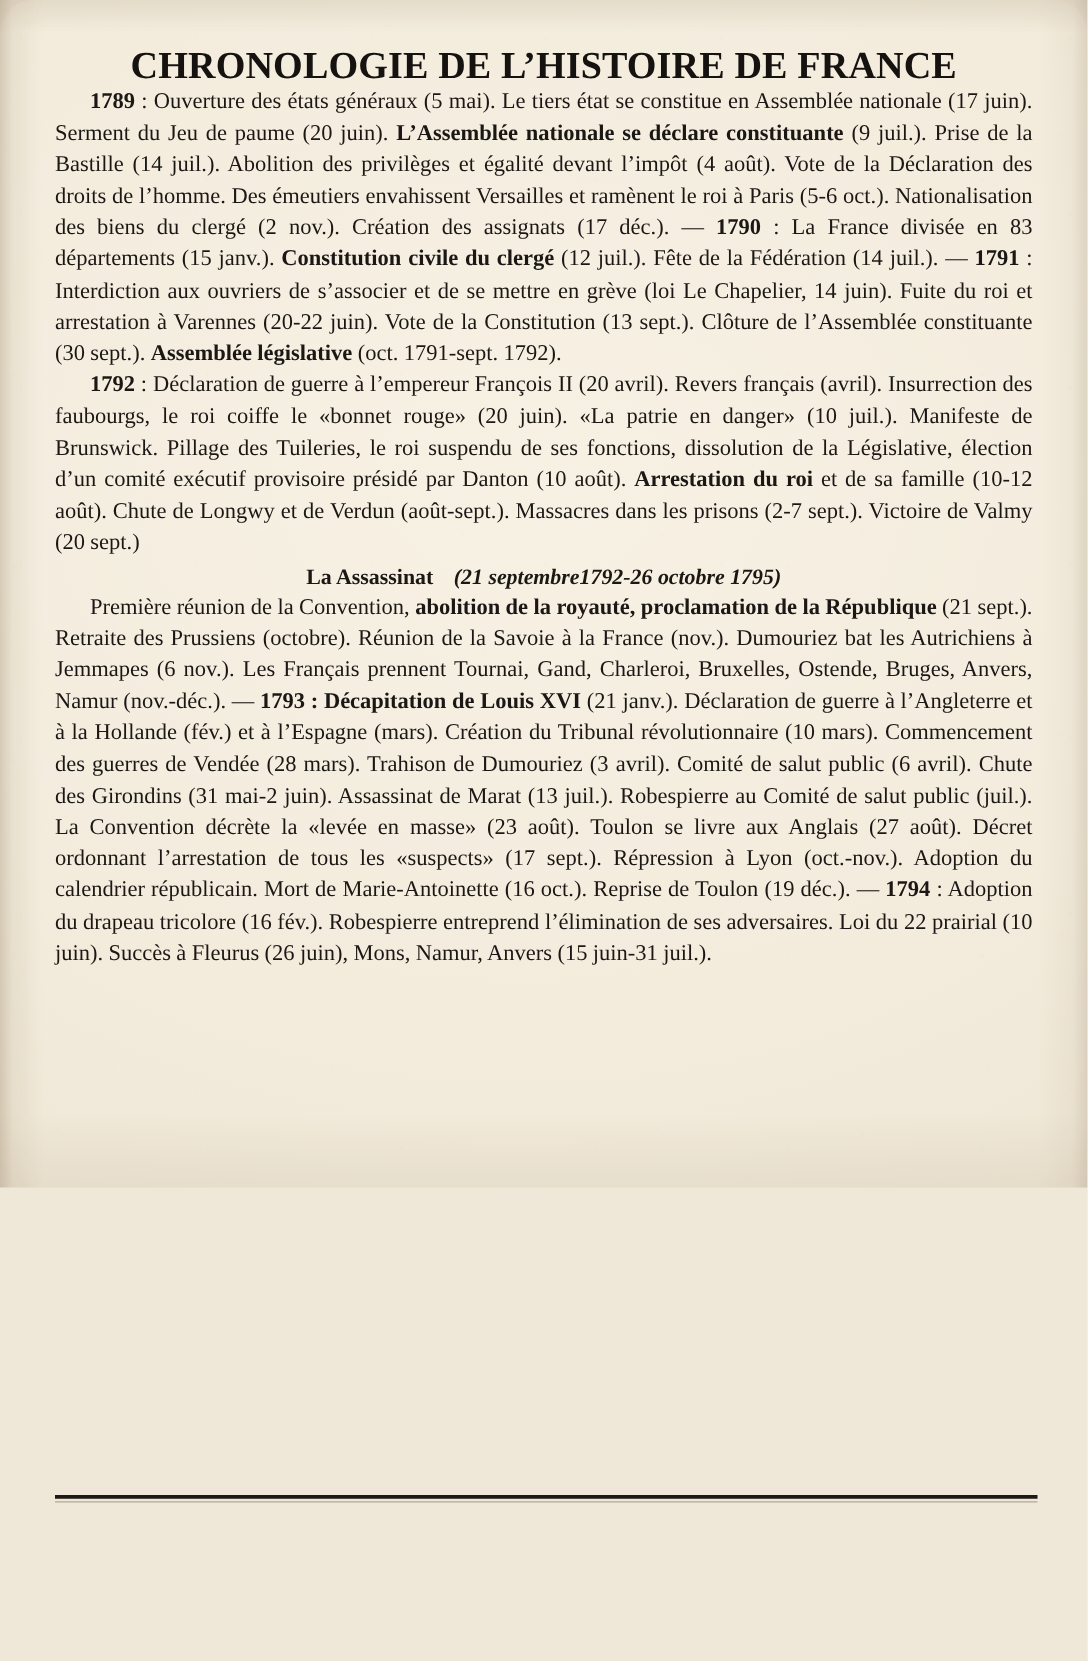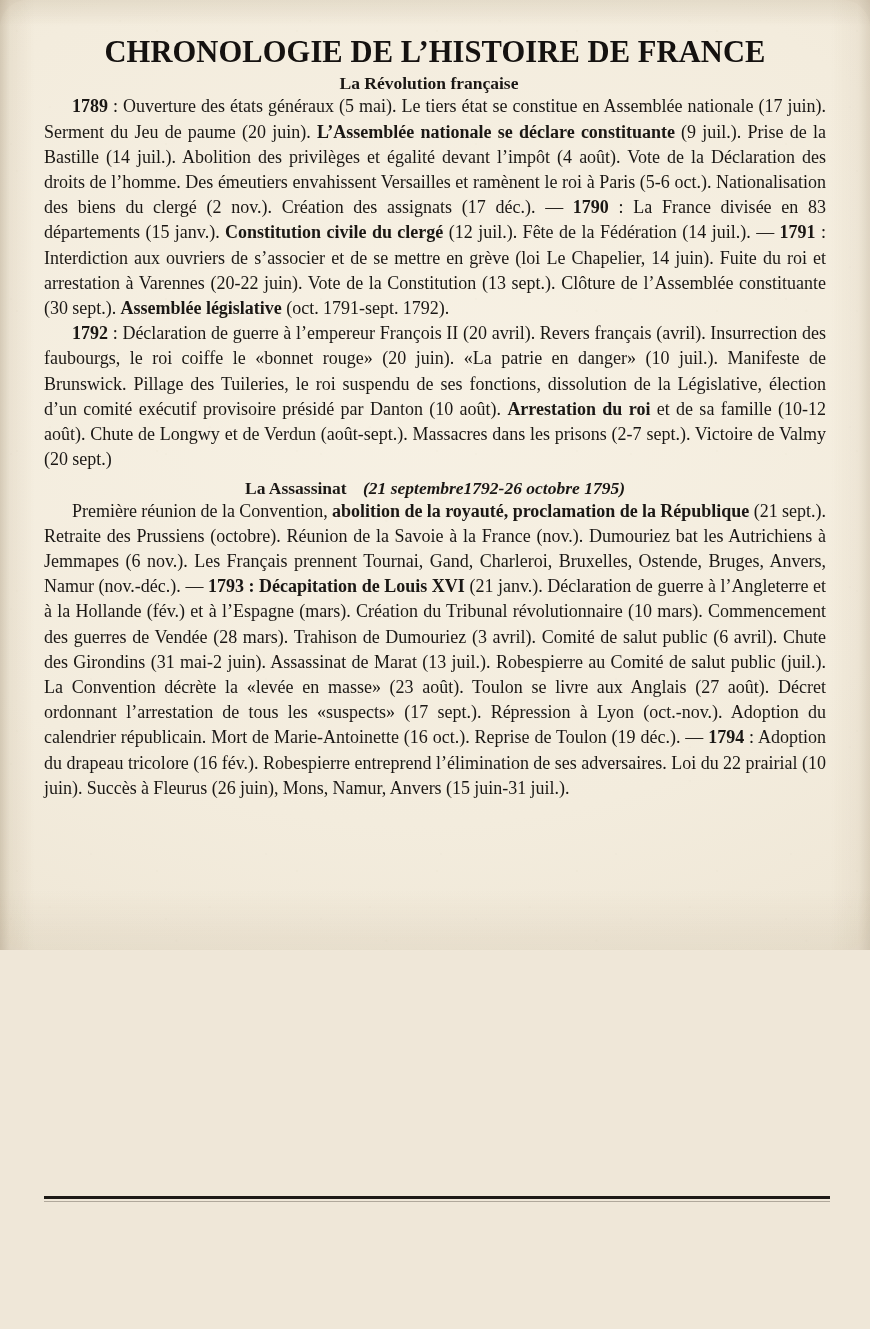--- a/index.html
+++ b/index.html
@@ -126,23 +126,20 @@
 </head>
 <body>
 
 <div id="page">
 
   <div id="content">
 
     <h1 class="doc-title">CHRONOLOGIE DE L’HISTOIRE DE FRANCE</h1>
 
 
-    <div class="section-heading">
-      <span>La Révolution française</span><span class="daterange"></span>
-    </div>
 
     <p class="para" id="para-1789"><b>1789</b><span> : Ouverture des états généraux (5 mai). Le tiers état se constitue en Assemblée nationale (17 juin). Serment du Jeu de paume (20 juin). </span><b>L’Assemblée nationale se déclare constituante</b><span> (9 juil.). Prise de la Bastille (14 juil.). Abolition des privilèges et égalité devant l’impôt (4 août). Vote de la Déclaration des droits de l’homme. Des émeutiers envahissent Versailles et ramènent le roi à Paris (5-6 oct.). Nationalisation des biens du clergé (2 nov.). Création des assignats (17 déc.). — </span><b>1790</b><span> : La France divisée en 83 départements (15 janv.). </span><b>Constitution civile du clergé</b><span> (12 juil.). Fête de la Fédération (14 juil.). — </span><b>1791</b><span> : Interdiction aux ouvriers de s’associer et de se mettre en grève (loi Le Chapelier, 14 juin). Fuite du roi et arrestation à Varennes (20-22 juin). Vote de la Constitution (13 sept.). Clôture de l’Assemblée constituante (30 sept.). </span><b>Assemblée législative</b><span> (oct. 1791-sept. 1792).</span></p>
 
     <p class="para" id="para-1792"><b>1792</b><span> : Déclaration de guerre à l’empereur François II (20 avril). Revers français (avril). Insurrection des faubourgs, le roi coiffe le «bonnet rouge» (20 juin). «La patrie en danger» (10 juil.). Manifeste de Brunswick. Pillage des Tuileries, le roi suspendu de ses fonctions, dissolution de la Législative, élection d’un comité exécutif provisoire présidé par Danton (10 août). </span><b>Arrestation du roi</b><span> et de sa famille (10-12 août). Chute de Longwy et de Verdun (août-sept.). Massacres dans les prisons (2-7 sept.). Victoire de Valmy (20 sept.)</span></p>
 
     <div class="section-heading">
       <span>La Assassinat </span><span class="daterange">(21 septembre1792-26 octobre 1795)</span>
     </div>
 
     <p class="para" id="para-convention"><span>Première réunion de la Convention, </span><b>abolition de la royauté, proclamation de la République</b><span> (21 sept.). Retraite des Prussiens (octobre). Réunion de la Savoie à la France (nov.). Dumouriez bat les Autrichiens à Jemmapes (6 nov.). Les Français prennent Tournai, Gand, Charleroi, Bruxelles, Ostende, Bruges, Anvers, Namur (nov.-déc.). — </span><b>1793 : Décapitation de Louis XVI</b><span> (21 janv.). Déclaration de guerre à l’Angleterre et à la Hollande (fév.) et à l’Espagne (mars). Création du Tribunal révolutionnaire (10 mars). Commencement des guerres de Vendée (28 mars). Trahison de Dumouriez (3 avril). Comité de salut public (6 avril). Chute des Girondins (31 mai-2 juin). Assassinat de Marat (13 juil.). Robespierre au Comité de salut public (juil.). La Convention décrète la «levée en masse» (23 août). Toulon se livre aux Anglais (27 août). Décret ordonnant l’arrestation de tous les «suspects» (17 sept.). Répression à Lyon (oct.-nov.). Adoption du calendrier républicain. Mort de Marie-Antoinette (16 oct.). Reprise de Toulon (19 déc.). — </span><b>1794</b><span> : Adoption du drapeau tricolore (16 fév.). Robespierre entreprend l’élimination de ses adversaires. Loi du 22 prairial (10 juin). Succès à Fleurus (26 juin), Mons, Namur, Anvers (15 juin-31 juil.).</span></p>

